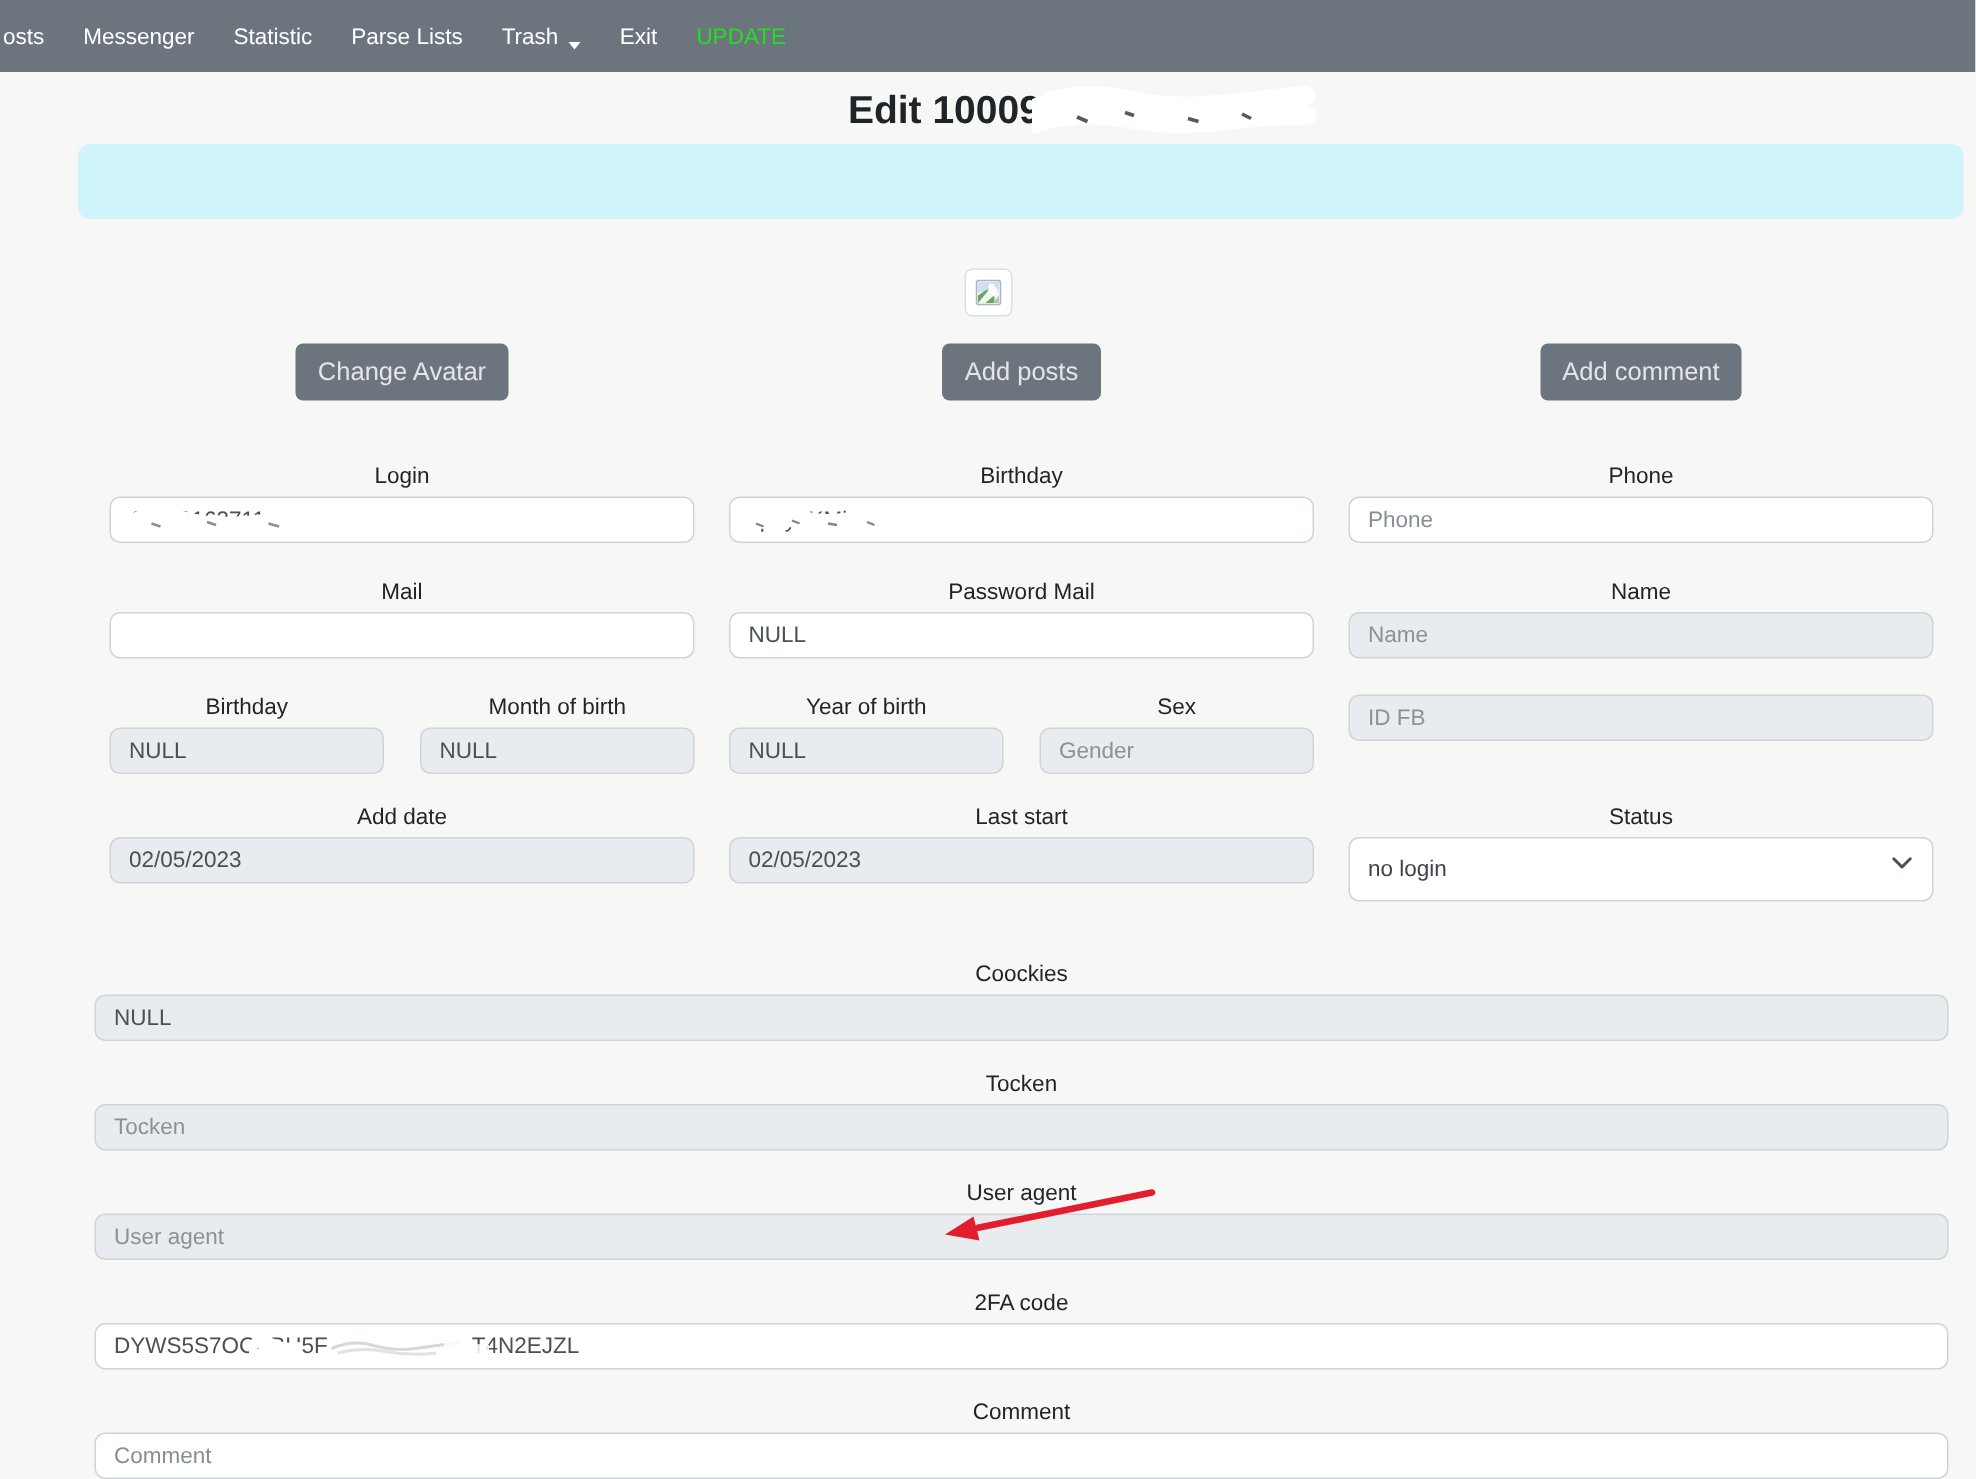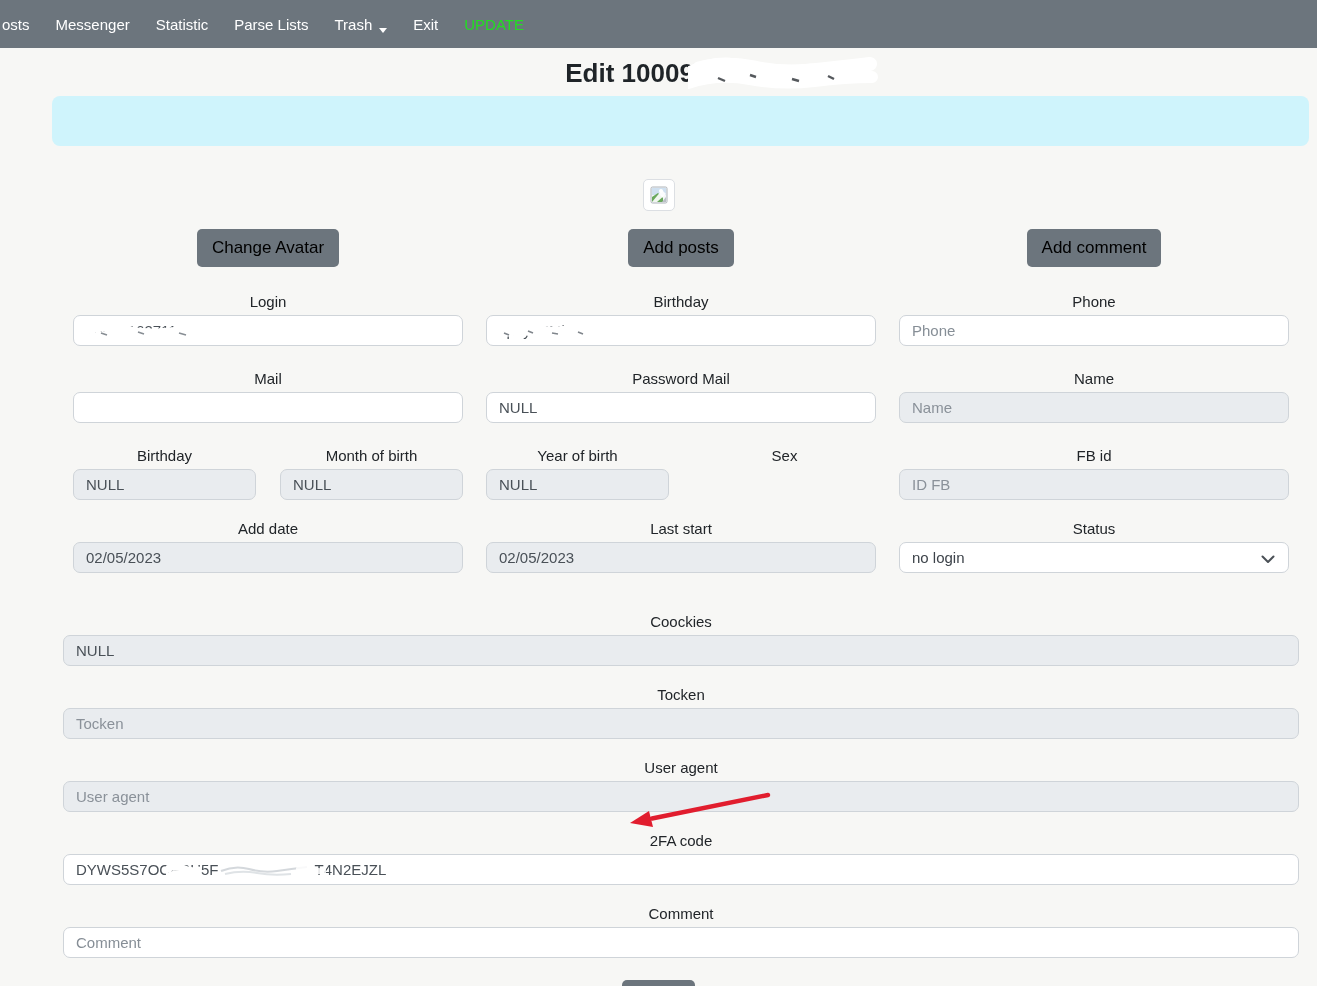--- a/index.html
+++ b/index.html
@@ -74,30 +74,30 @@
     grid-template-columns: 596px 597px;
     column-gap: 23px;
   }
   .subrow { display: grid; grid-template-columns: 183px 183px; column-gap: 24px; }
   .fullw { margin-left: 63px; width: 1236px; }
 
   .btn-row { margin-top: 18px; }
   .btn-cell { display: flex; justify-content: center; }
   .gbtn {
     background: #6c757d;
-    color: #000000;
+    color: #e5e5e5;
     border: none;
     border-radius: 5px;
     font-family: "Liberation Sans", sans-serif;
     font-size: 17px;
     padding: 9px 15px;
     cursor: pointer;
   }
 
-  .mt-form { margin-top: 26px; }
+  .mt-form { margin-top: 42px; }
   .mb-lg { margin-bottom: 24px; }
   .mb-sm { margin-bottom: 20px; }
 
   
   .fgroup { display: flex; flex-direction: column; }
   .flabel {
     text-align: center;
     font-size: 15px;
     line-height: 18px;
     margin-bottom: 4px;
@@ -133,21 +133,21 @@
     padding: 0 12px;
     display: flex;
     align-items: center;
     position: relative;
   }
   .seg { position: relative; white-space: pre; }
   .gapseg { width: 96px; height: 18px; position: relative; }
 
   
   .fselect {
-    height: 31px;
+    height: 43px;
     border: 1px solid #cfd4d9;
     border-radius: 7px;
     background: #fff;
     font-size: 15px;
     color: #3d434a;
     padding: 0 30px 0 12px;
     display: flex;
     align-items: center;
     position: relative;
     cursor: pointer;
@@ -283,24 +283,24 @@
       <input class="finput disabled" value="NULL" style="">
     </div>
   </div>
   <div class="subrow">
     <div class="fgroup">
       <div class="flabel">Year of birth</div>
       <input class="finput disabled" value="NULL" style="">
     </div>
     <div class="fgroup">
       <div class="flabel">Sex</div>
-    </div>
-  </div>
-  <div class="fgroup">
-    <div class="flabel">FB id</div>
+      <input class="finput disabled" placeholder="Gender" style="">
+    </div>
+  </div>
+  <div class="fgroup">
     <input class="finput disabled" placeholder="ID FB" style="">
   </div>
 </div>
 
 <div class="cols3 mb-sm">
   <div class="fgroup">
     <div class="flabel">Add date</div>
     <input class="finput disabled" value="02/05/2023" style="">
   </div>
   <div class="fgroup">

